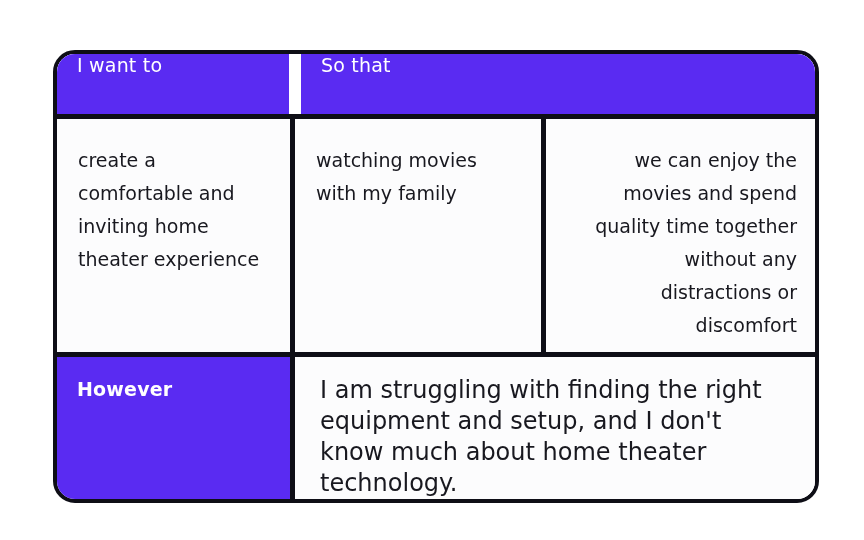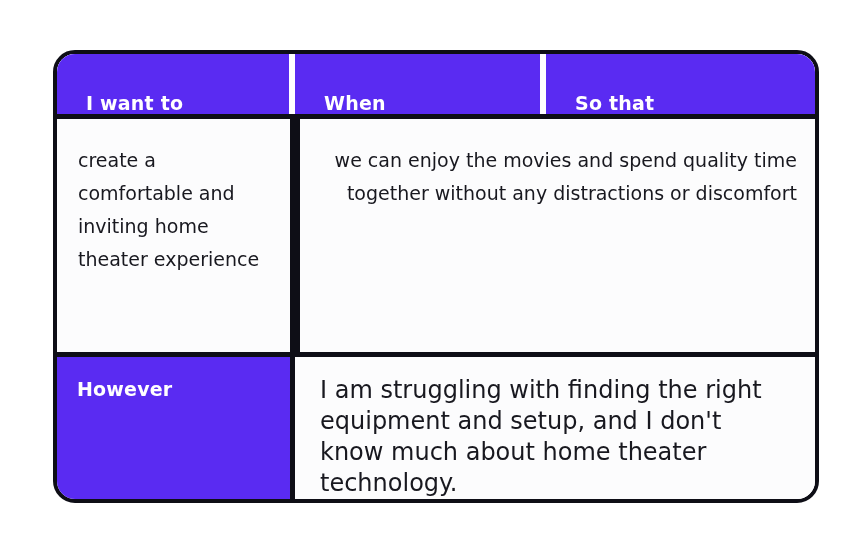--- a/index.html
+++ b/index.html
@@ -26,24 +26,24 @@
     border-radius:22px;
     overflow:hidden;
     background:var(--page-bg);
     display:flex;
     flex-direction:column;
   }
   .row{display:flex;flex-direction:row;width:100%;}
   .row-header{height:63px;background:var(--page-bg);}
   .hcell{
     background:var(--accent-purple);
-    display:flex;align-items:flex-end;
-    padding-left:29px;
+    display:flex;align-items:flex-start;
+    padding-left:20px;
     color:var(--header-text);
-    font-weight:bold;
+    font-weight:normal;
     font-size:19px;
     letter-spacing:0.2px;
   }
   .hcell.c1{width:232px;}
   .hcell.c2{width:245px;}
   .hcell.c3{flex:1;}
   .wgap{width:6px;background:var(--page-bg);}
   .hsep{height:5px;background:var(--border-black);width:100%;}
   .vsep{width:5px;background:var(--border-black);align-self:stretch;}
   .row-body{height:244px;}
@@ -78,36 +78,36 @@
 </head>
 <body>
 
 <div class="story-table">
 
   <div class="row row-header">
     <div class="hcell c1">
       <span>I want to</span>
     </div>
     <div class="wgap"></div>
-    <div class="hcell c2">
-      <span>When</span>
-    </div>
     <div class="wgap"></div>
     <div class="hcell c3">
       <span>So that</span>
     </div>
   </div>
 
   <div class="hsep"></div>
 
   <div class="row row-body">
     <div class="bcell c1">
       <p>create a comfortable and inviting home theater experience</p>
     </div>
     <div class="vsep"></div>
+    <div class="bcell c2">
+      <p>watching movies with my family</p>
+    </div>
     <div class="vsep"></div>
     <div class="bcell c3">
       <p>we can enjoy the movies and spend quality time together without any distractions or discomfort</p>
     </div>
   </div>
 
   <div class="hsep"></div>
 
   <div class="row row-bottom">
     <div class="pcell">

